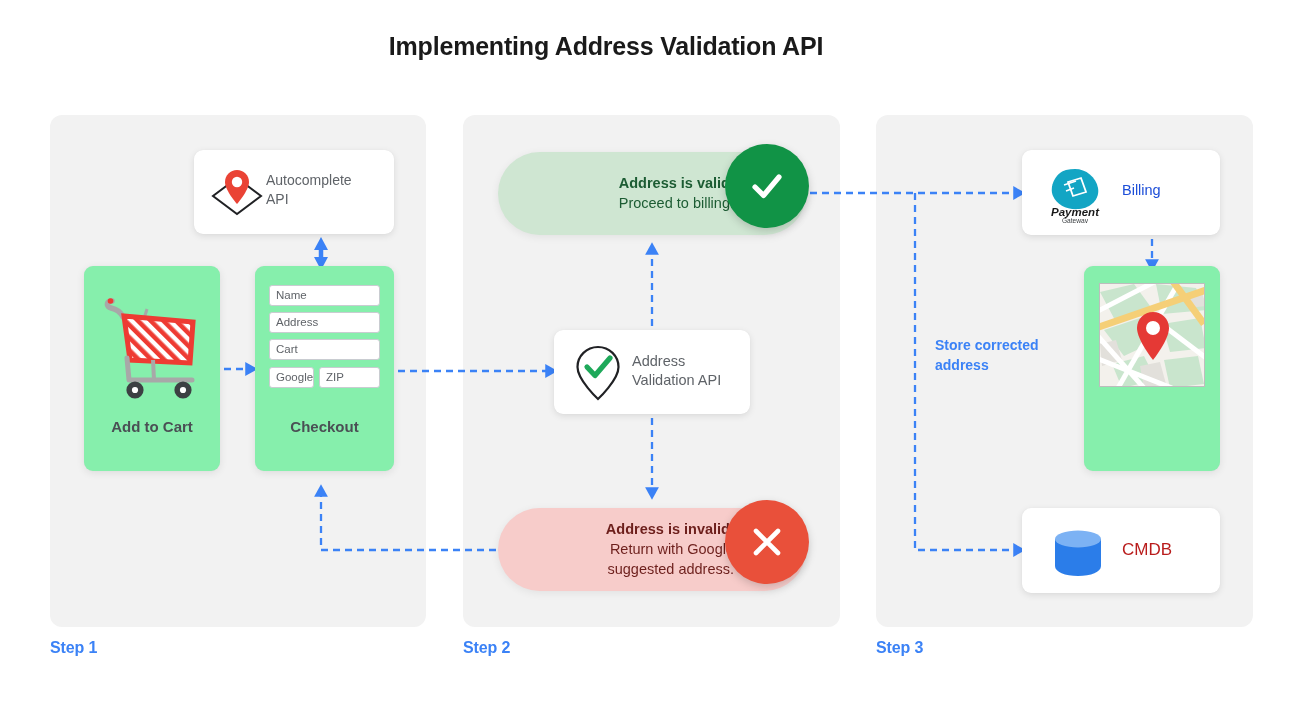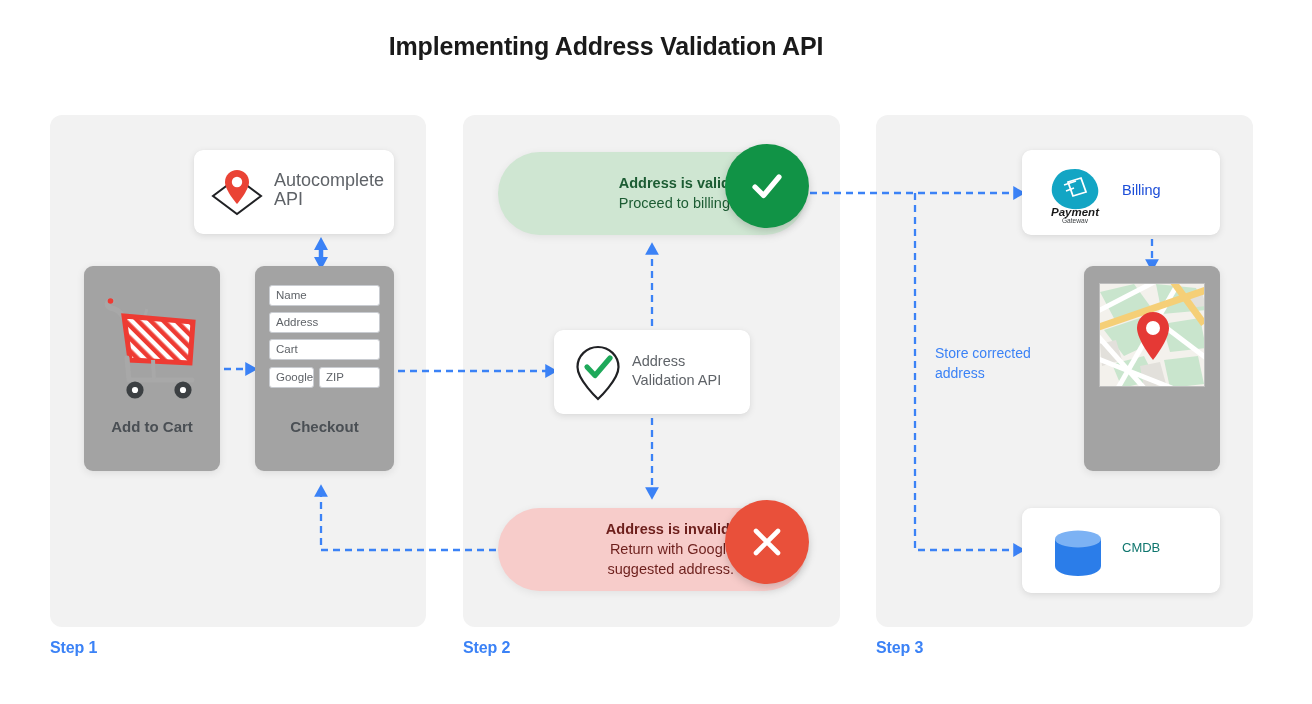--- a/index.html
+++ b/index.html
@@ -41,35 +41,35 @@
 
   
   .card {
     position: absolute;
     background: #ffffff;
     border-radius: 9px;
     box-shadow: 0 2px 7px rgba(0,0,0,0.10), 0 0 1px rgba(0,0,0,0.06);
   }
   .card-gray {
     position: absolute;
-    background: #a3a3a3;
+    background: #86efac;
     border-radius: 9px;
     box-shadow: 0 2px 8px rgba(0,0,0,0.09), 0 0 1px rgba(0,0,0,0.05);
   }
   .card-label {
     position: absolute; left: 0; width: 100%;
     text-align: center;
     font-size: 15px; font-weight: bold; color: #4a4f54;
   }
 
   
   #card-autocomplete { left: 194px; top: 150px; width: 200px; height: 84px; }
   #card-autocomplete .ac-text {
-    position: absolute; left: 80px; top: 21px;
-    font-size: 18px; line-height: 19px; color: #5f6368;
+    position: absolute; left: 72px; top: 21px;
+    font-size: 14px; line-height: 19px; color: #5f6368;
   }
   #card-autocomplete .ac-icon { position: absolute; left: 14px; top: 16px; }
 
   
   #card-cart { left: 84px; top: 266px; width: 136px; height: 205px; }
   #card-cart .cart-icon { position: absolute; left: 10px; top: 14px; }
   #card-cart .card-label { top: 152px; }
 
   
   #card-checkout { left: 255px; top: 266px; width: 139px; height: 205px; }
@@ -138,27 +138,27 @@
     width: 106px; height: 104px;
     border: 1px solid #bdbdbd;
     overflow: hidden;
   }
   #card-confirm .card-label { top: 119px; line-height: 19px; }
 
   #card-cmdb { left: 1022px; top: 508px; width: 198px; height: 85px; }
   #card-cmdb .db-icon { position: absolute; left: 30px; top: 20px; }
   #card-cmdb .cmdb-text {
     position: absolute; left: 100px; top: 32px;
-    font-size: 13px; color: #0f766e;
+    font-size: 17px; color: #b91c1c;
   }
 
   
   #store-label {
-    position: absolute; left: 935px; top: 344px; width: 110px;
-    font-size: 14px; font-weight: normal; line-height: 19.5px;
+    position: absolute; left: 935px; top: 336px; width: 110px;
+    font-size: 14px; font-weight: bold; line-height: 19.5px;
     color: #3b82f6;
   }
 
   
   .connectors {
     position: absolute; left: 0; top: 0;
     width: 1312px; height: 704px;
     pointer-events: none;
   }
 </style>

